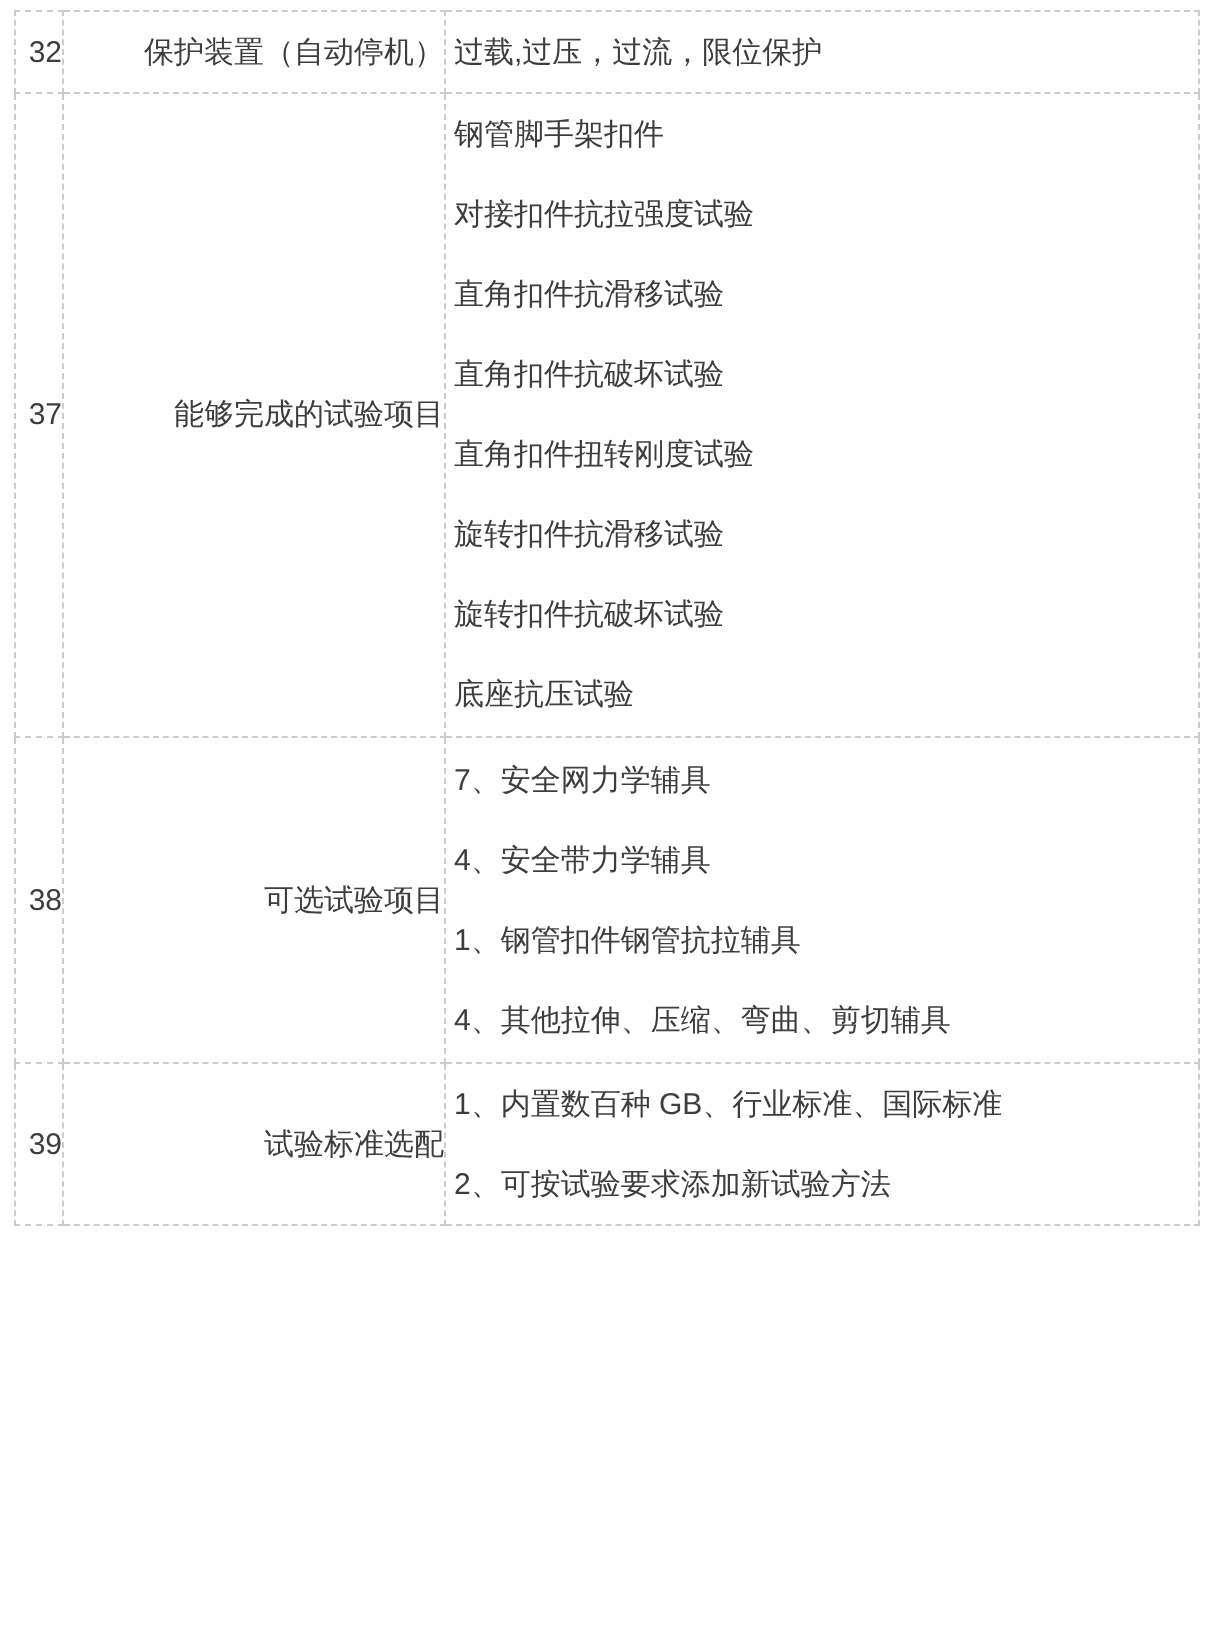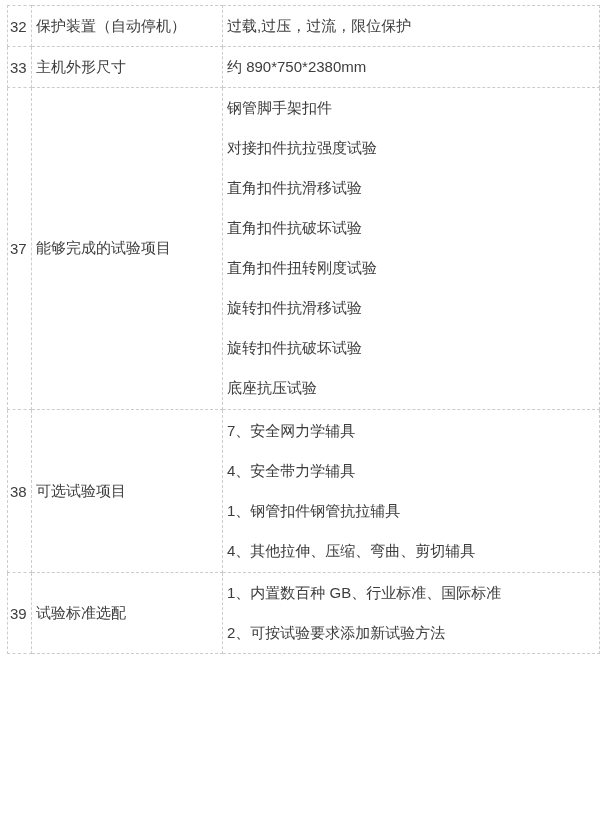--- a/index.html
+++ b/index.html
@@ -17,22 +17,22 @@
     width: 592px;
     color: #3d3d3d;
     font-size: 15px;
   }
   td {
     border: 1px dashed #cccccc;
     vertical-align: middle;
     padding: 0;
     overflow: hidden;
   }
-  td.num   { width: 24px;  padding-left: 2px; }
-  td.label { width: 191px; padding-left: 4px; }
+  td.num   { width: 24px;  padding-left: 2px; text-align: right; }
+  td.label { width: 191px; padding-left: 4px; text-align: right; }
   td.val   { width: 377px; }
   .line {
     height: 40px;
     display: flex;
     align-items: center;
     padding-left: 4px;
     white-space: nowrap;
   }
   tr.h42  { height: 42px; }
   tr.h41  { height: 41px; }
@@ -48,27 +48,20 @@
   <tbody>
 
     <tr class="h41">
       <td class="num">32</td>
       <td class="label">保护装置（自动停机）</td>
       <td class="val">
         <div class="line">过载,过压，过流，限位保护</div>
       </td>
     </tr>
 
-    <tr class="h40">
-      <td class="num">33</td>
-      <td class="label">主机外形尺寸</td>
-      <td class="val">
-        <div class="line">约 890*750*2380mm</div>
-      </td>
-    </tr>
 
 
 
 
     <tr class="h322">
       <td class="num">37</td>
       <td class="label">能够完成的试验项目</td>
       <td class="val">
         <div class="line">钢管脚手架扣件</div>
         <div class="line">对接扣件抗拉强度试验</div>

